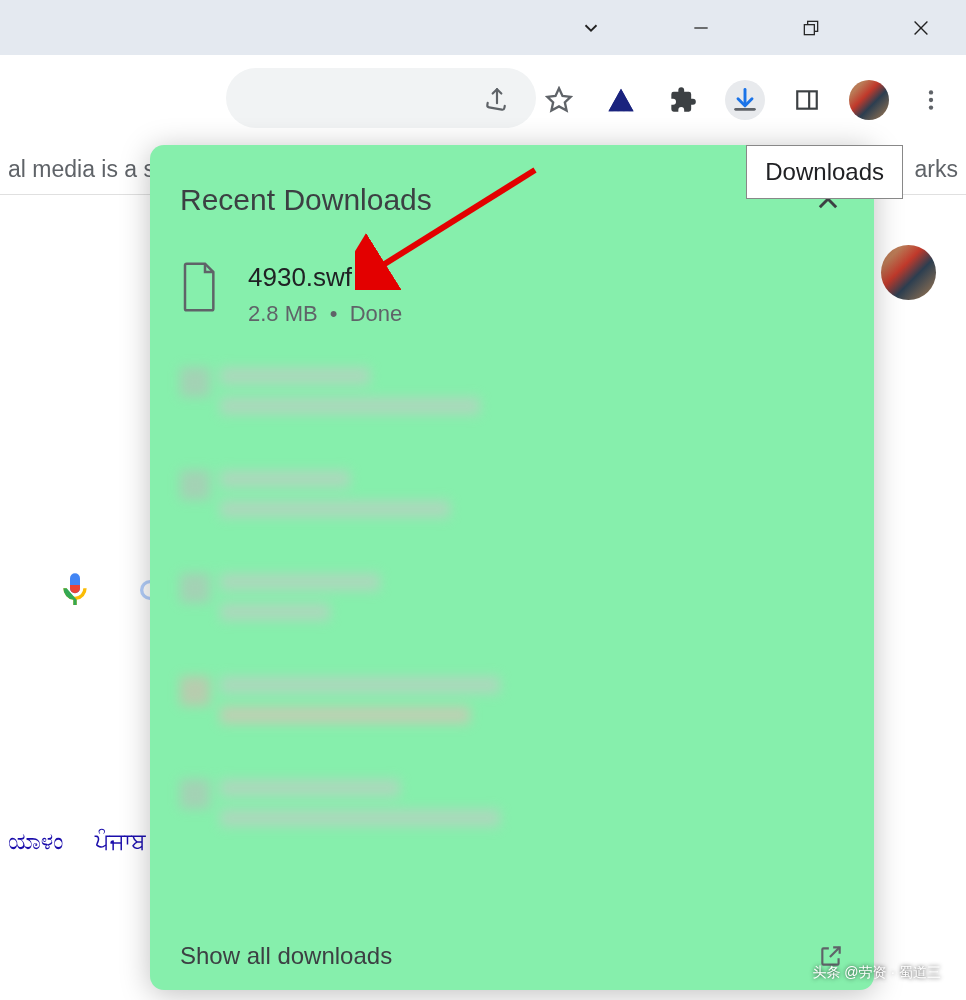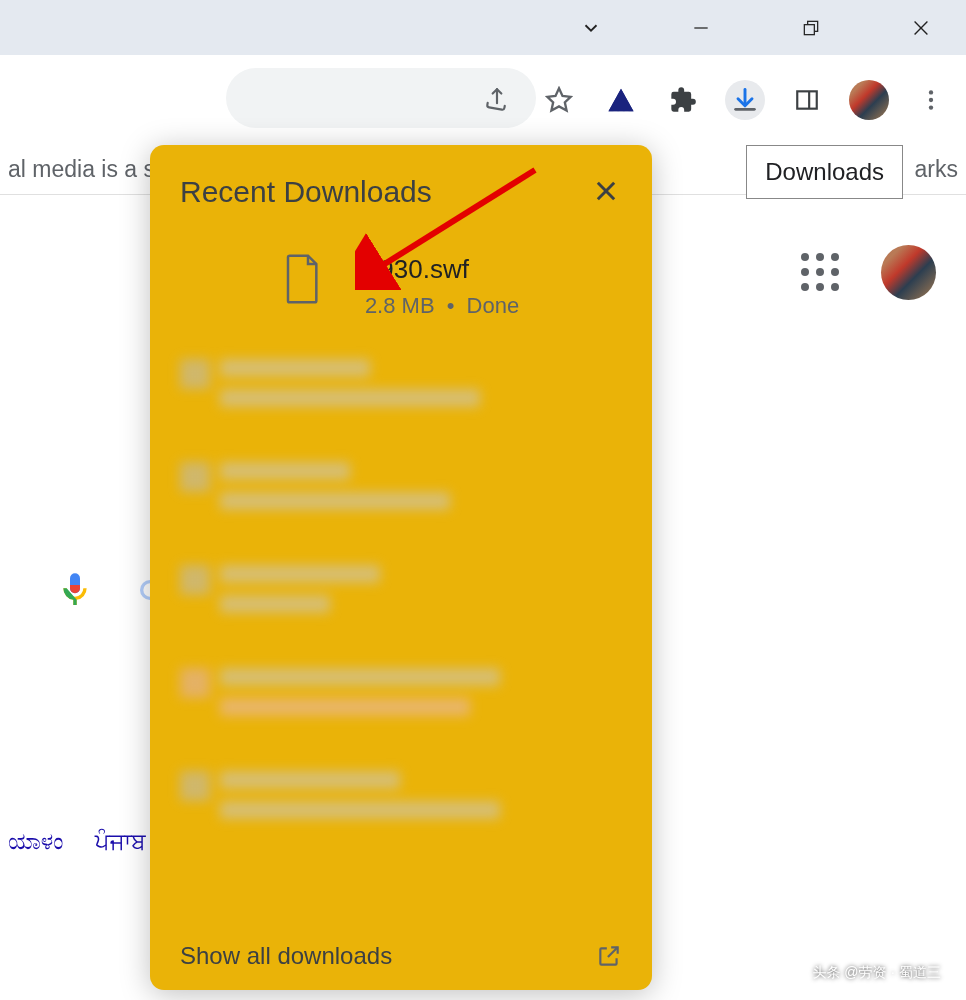--- a/index.html
+++ b/index.html
@@ -130,27 +130,27 @@
     font-size: 23px;
     color: #1a0dab;
   }
   .footer-langs span { margin-right: 25px; text-align: center; }
   
   
   .downloads-popup {
     position: absolute;
     left: 150px;
     top: 145px;
-    width: 502px;
+    width: 724px;
     height: 845px;
-    background: #eab308;
+    background: #86efac;
     border-radius: 14px;
     box-shadow: 0 4px 30px rgba(0,0,0,0.25);
     z-index: 100;
-    padding: 30px 30px 20px 30px;
+    padding: 38px 30px 20px 30px;
     display: flex;
     flex-direction: column;
   }
   .popup-header {
     display: flex;
     justify-content: space-between;
     align-items: center;
     margin-bottom: 45px;
   }
   .popup-title {
@@ -159,23 +159,22 @@
     font-weight: 400;
   }
   .popup-close {
     width: 30px;
     height: 30px;
     cursor: pointer;
     color: #3c4043;
   }
   .download-item {
     display: flex;
-    gap: 42px;
+    gap: 28px;
     margin-bottom: 40px;
-    justify-content: center;
   }
   .file-icon {
     width: 40px;
     height: 50px;
     flex-shrink: 0;
   }
   .file-info .name {
     font-size: 26px;
     color: #202124;
     margin-bottom: 8px;

